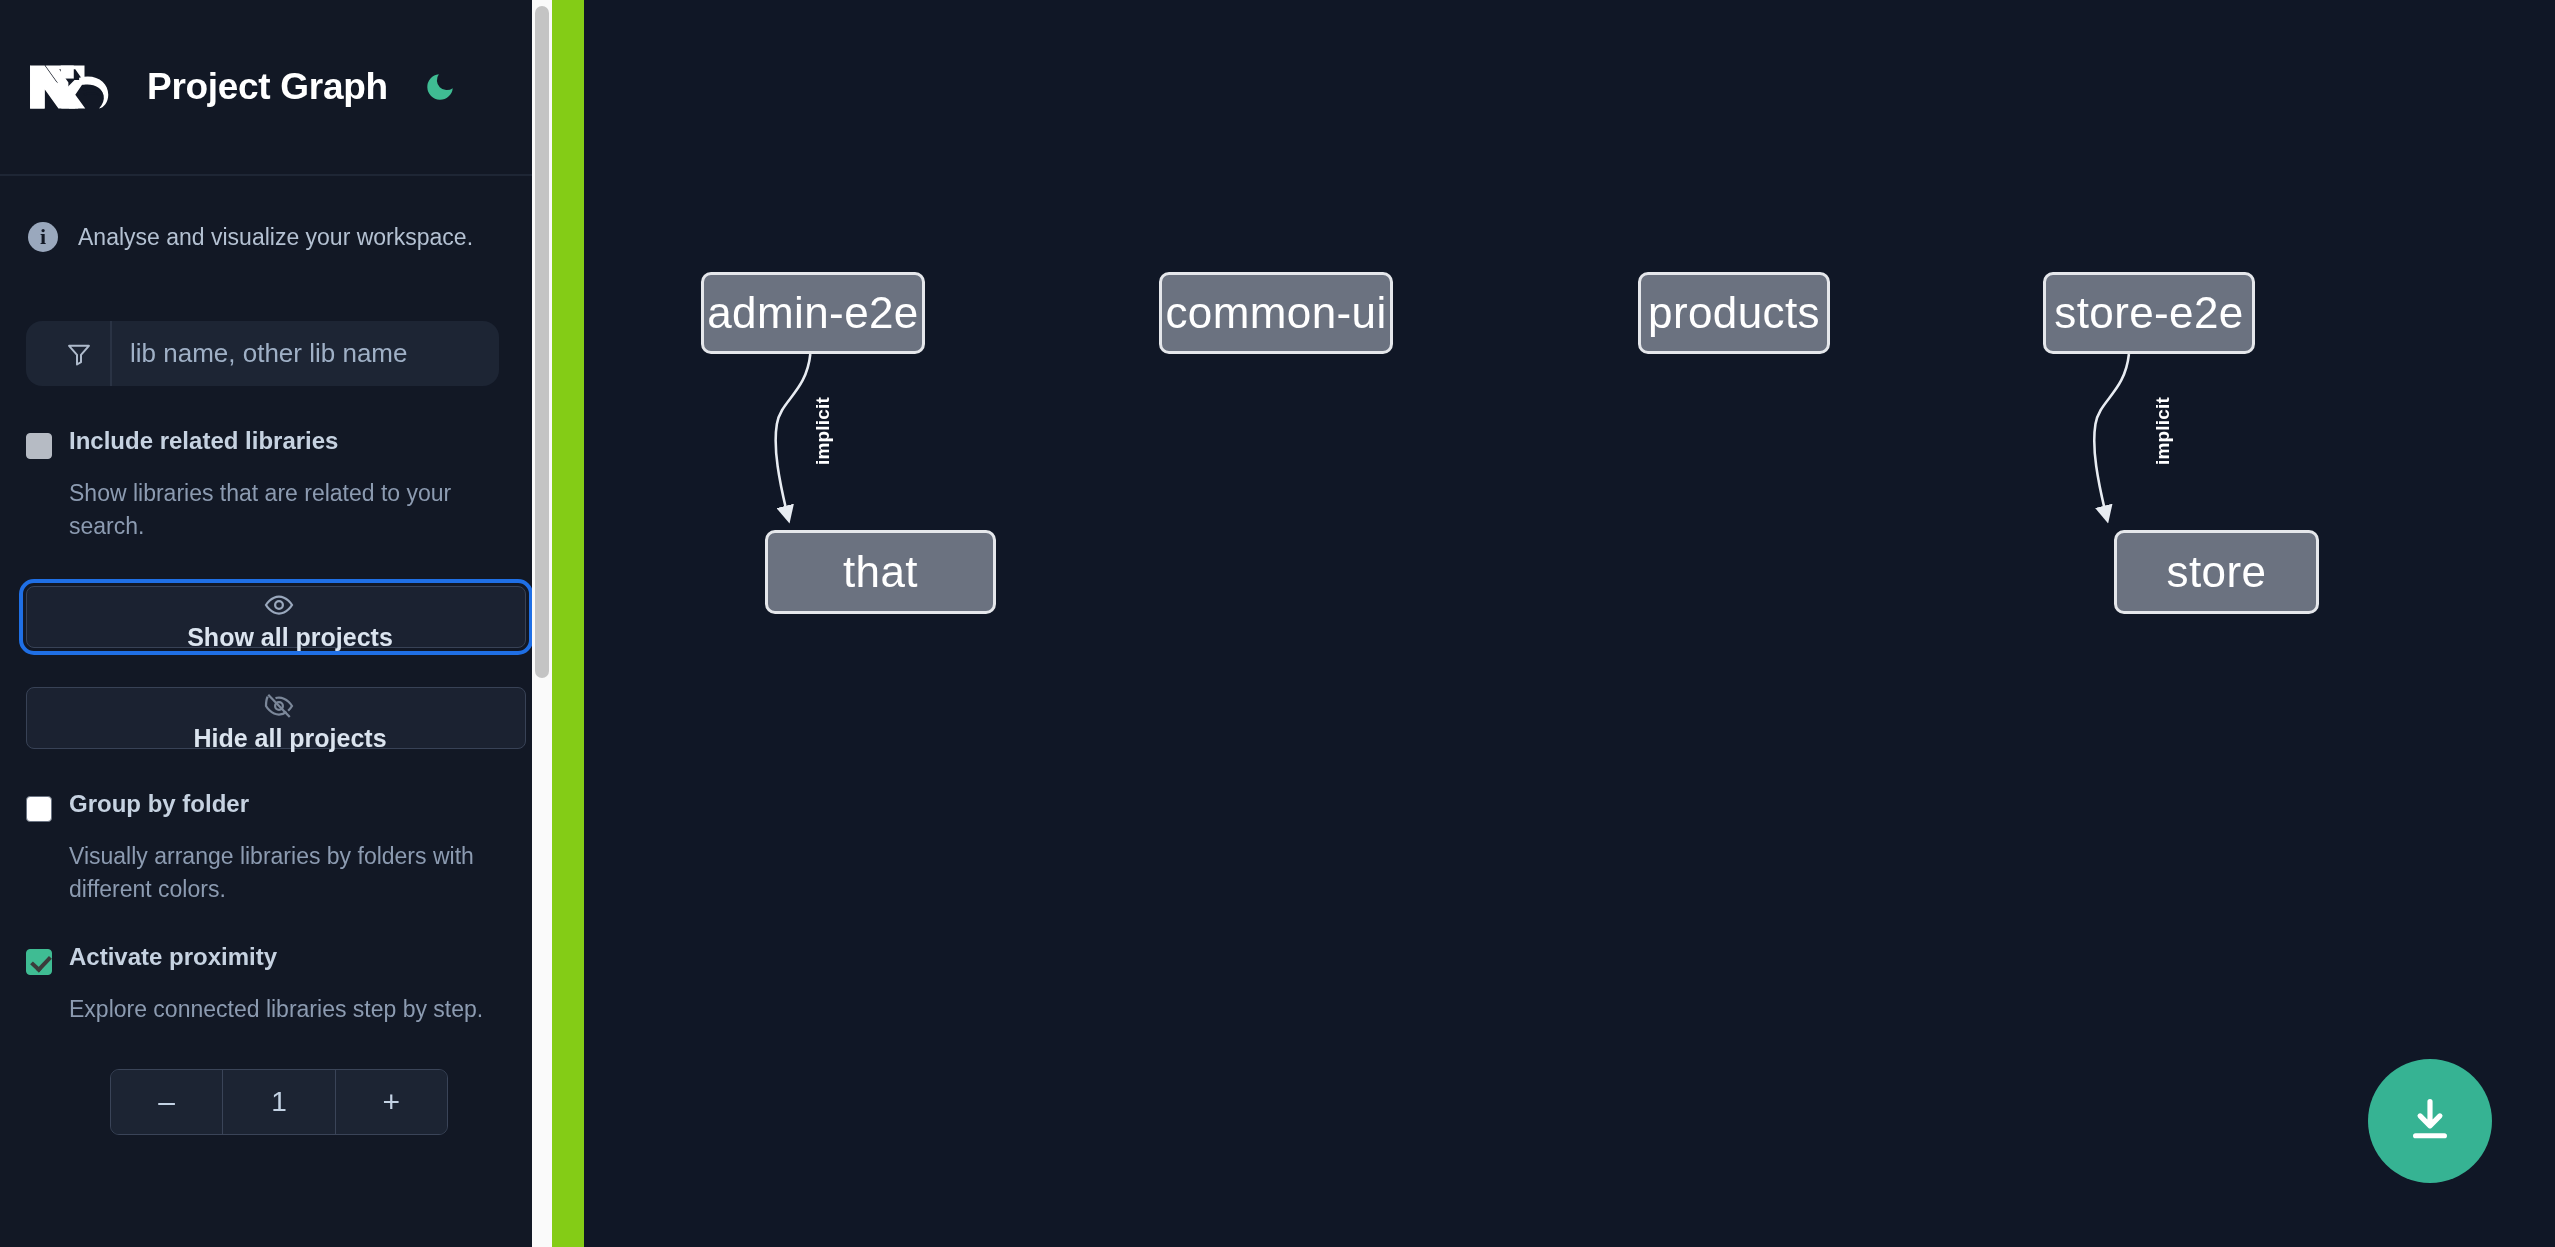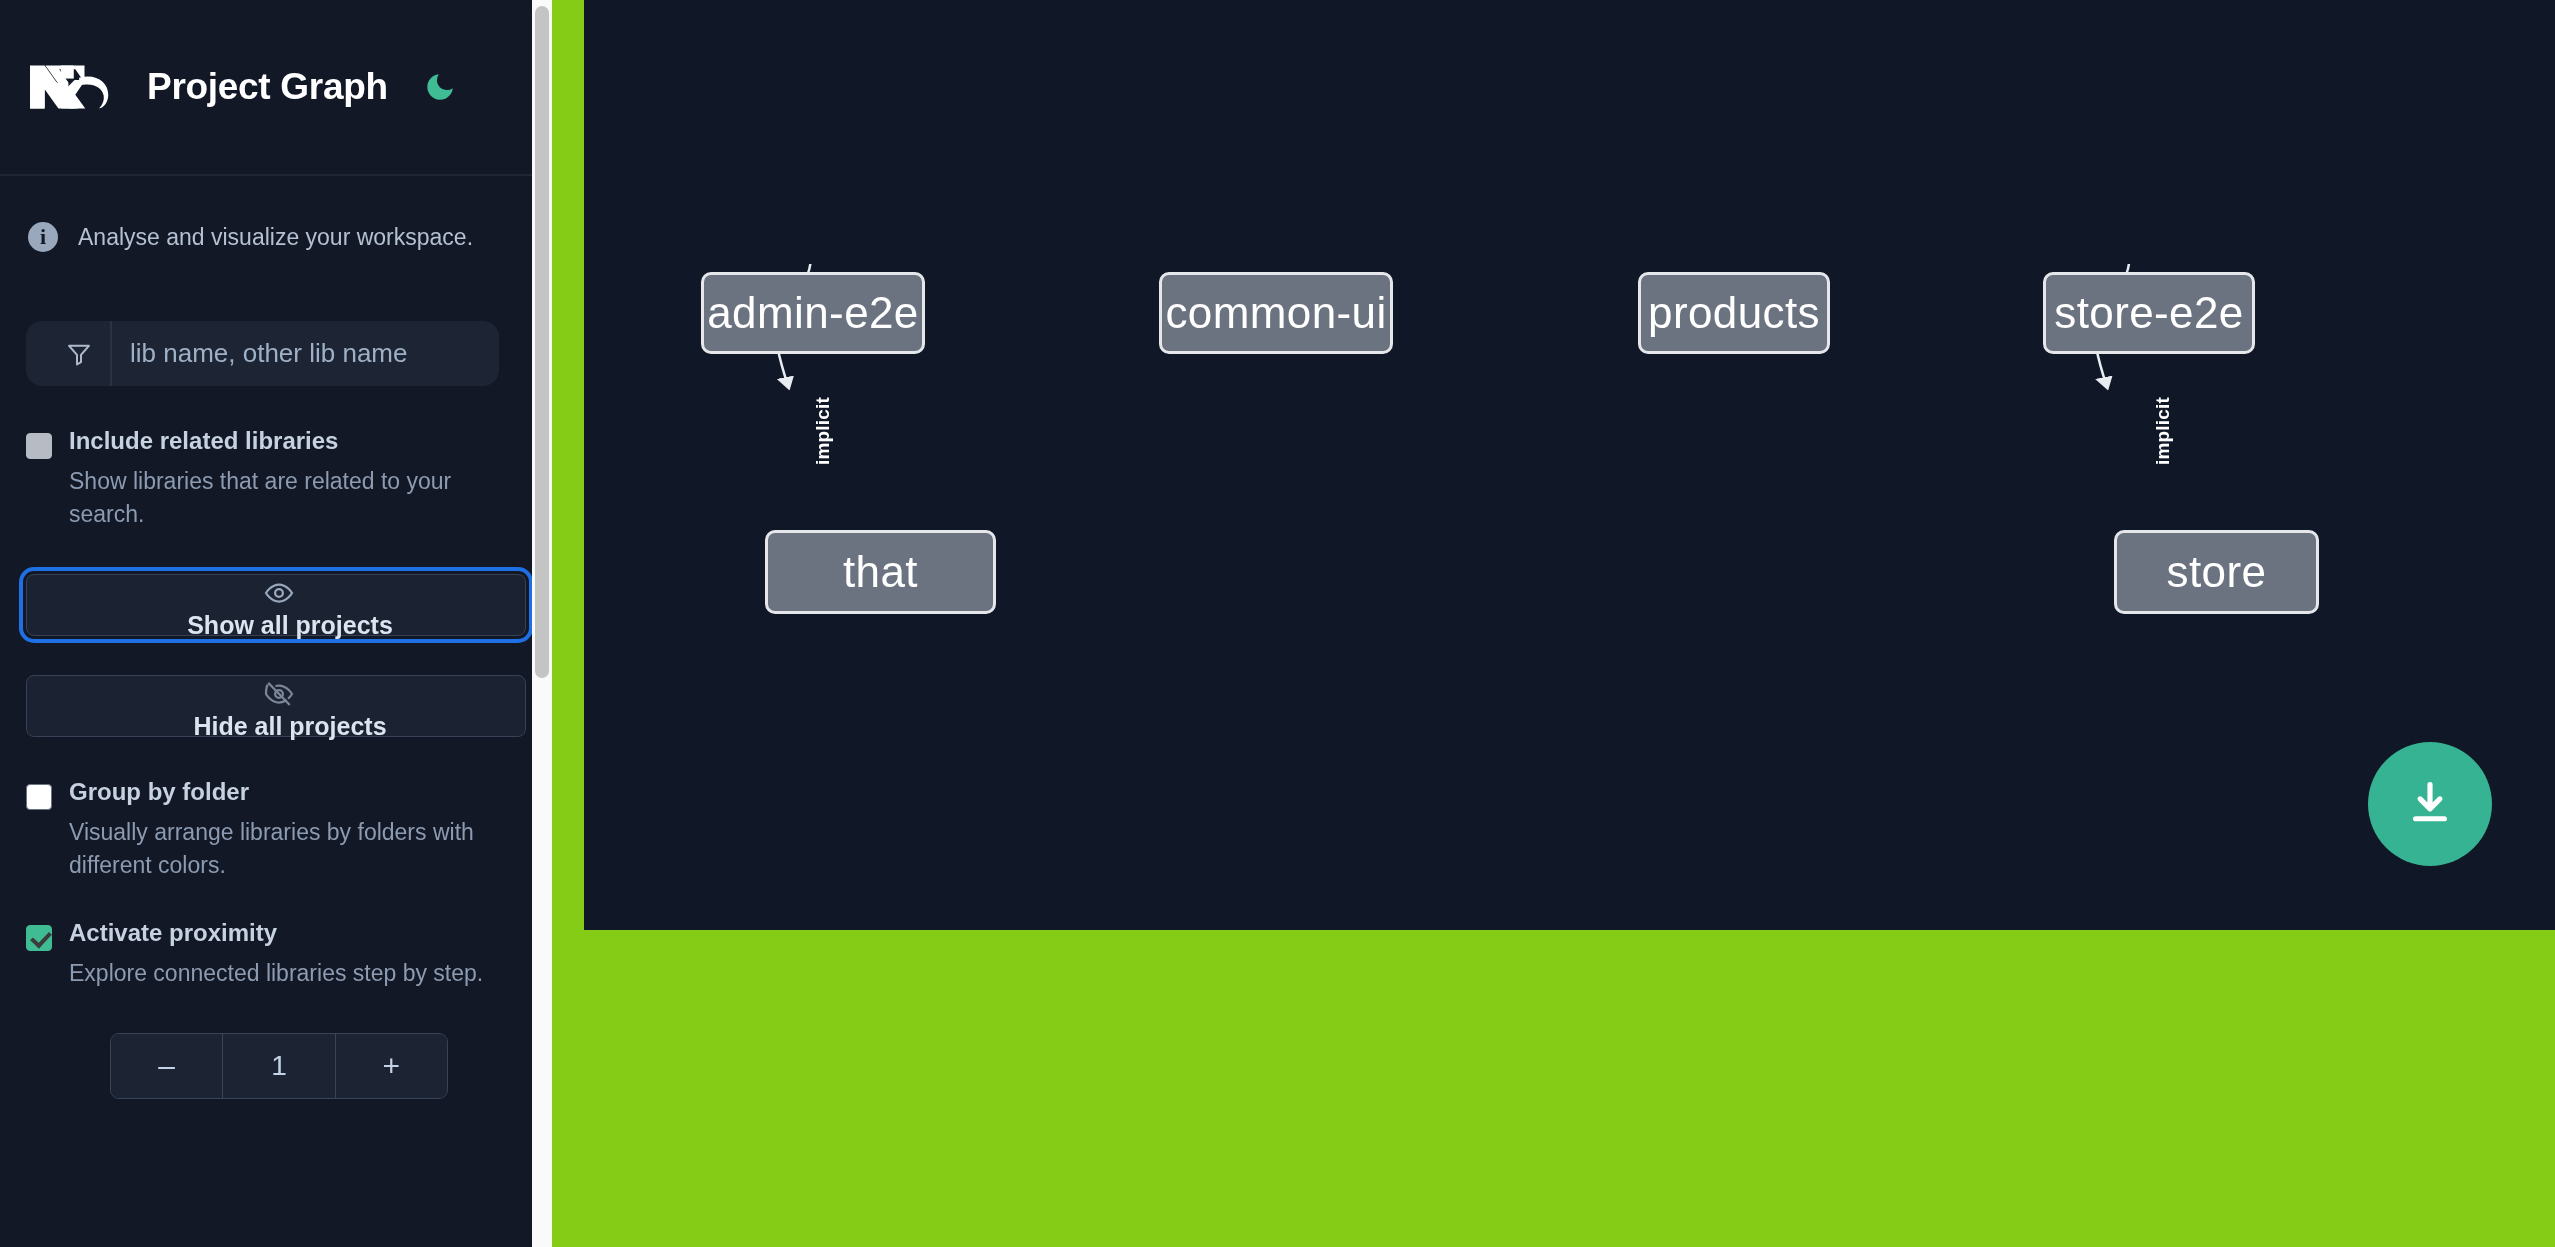--- a/index.html
+++ b/index.html
@@ -185,21 +185,21 @@
     font-size: 24px;
     font-weight: 700;
     color: #c6d2e1;
     line-height: 1.25;
     white-space: nowrap;
   }
   .check-desc {
     font-size: 23px;
     color: #8c9bb1;
     line-height: 1.42;
-    margin-top: 9px;
+    margin-top: 21px;
     max-width: 440px;
   }
 
   
   .btn-wrap {
     margin: 44px 26px 0 26px;
   }
   .btn {
     position: relative;
     height: 62px;
@@ -288,21 +288,21 @@
     left: 540px;
     width: 2px;
     height: 1247px;
     background: #0c111c;
   }
 
   
   .canvas {
     position: relative;
     flex: 1 1 auto;
-    height: 930px;
+    height: 1247px;
     background: #101726;
     overflow: hidden;
   }
   .graph-svg {
     position: absolute;
     inset: 0;
     width: 100%;
     height: 100%;
   }
 

